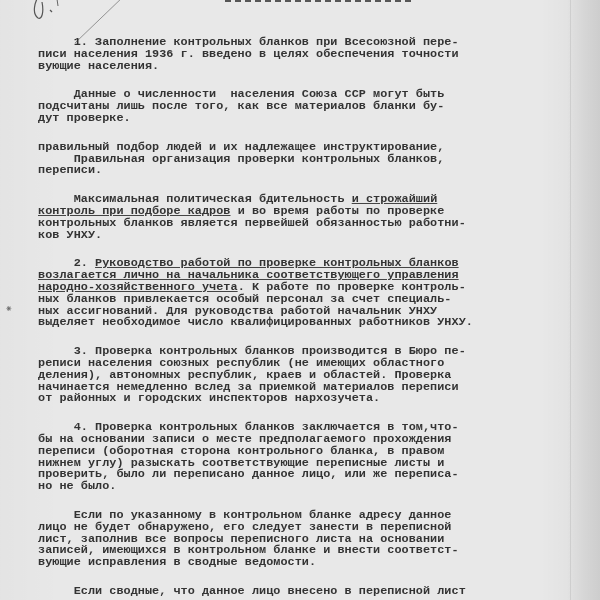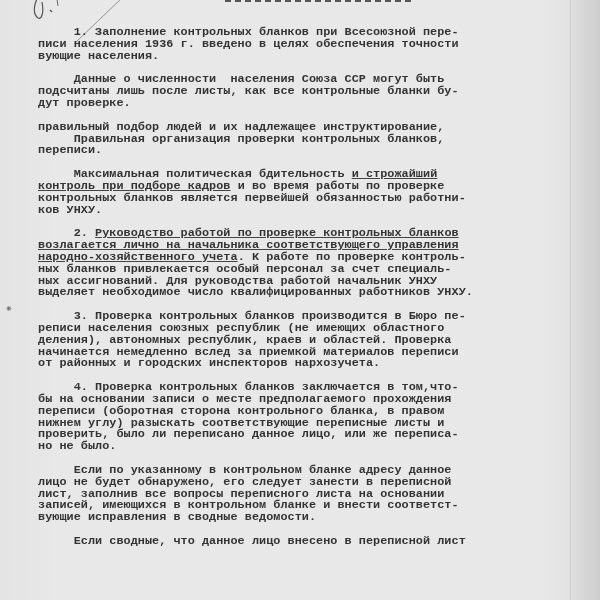--- a/index.html
+++ b/index.html
@@ -57,21 +57,21 @@
       left: 38px;
       top: 20px;
       width: 520px;
       font-size: 11.8px;
       line-height: 11.8px;
       letter-spacing: 0.05px;
       font-weight: bold;
       color: #333;
     }
     .para {
-      margin: 7px 0 12px 0;
+      margin: 17px 0 12px 0;
       white-space: pre;
     }
     .line {
       display: block;
       height: 11.8px;
     }
     .ul {
       text-decoration: underline;
       text-decoration-color: #444;
       text-underline-offset: 1px;
@@ -97,21 +97,21 @@
     <path d="M12 2 C6 10, 4 22, 10 26 C14 28, 16 20, 14 10" stroke="#555" stroke-width="1.2" fill="none"></path>
     <path d="M22 18 L24 20" stroke="#555" stroke-width="1.2" fill="none"></path>
     <path d="M28 0 L30 14" stroke="#666" stroke-width="1" fill="none"></path>
   </svg>
   <svg class="pencil-stroke" viewBox="0 0 60 50">
     <path d="M55 0 L5 48" stroke="#888" stroke-width="0.9" fill="none"></path>
   </svg>
 
   <div class="doc-text" id="doc-body">
       <div class="para"><span class="line">     1. Заполнение контрольных бланков при Всесоюзной пере-</span><span class="line">писи населения 1936 г. введено в целях обеспечения точности</span><span class="line">вующие населения.</span></div>
-      <div class="para"><span class="line">     Данные о численности  населения Союза ССР могут быть</span><span class="line">подсчитаны лишь после листы, как все контрольные бланки бу-</span><span class="line">дут проверке.</span></div>
+      <div class="para"><span class="line">     Данные о численности  населения Союза ССР могут быть</span><span class="line">подсчитаны лишь после того, как все материалов бланки бу-</span><span class="line">дут проверке.</span></div>
       <div class="para"><span class="line">правильный подбор людей и их надлежащее инструктирование,</span><span class="line">     Правильная организация проверки контрольных бланков,</span><span class="line">переписи.</span></div>
       <div class="para"><span class="line"><span>     Максимальная политическая бдительность </span><span class="ul">и строжайший</span></span><span class="line"><span class="ul">контроль при подборе кадров</span><span> и во время работы по проверке</span></span><span class="line"><span>контрольных бланков является первейшей обязанностью работни-</span></span><span class="line"><span>ков УНХУ.</span></span></div>
       <div class="para"><span class="line"><span>     2. </span><span class="ul">Руководство работой по проверке контрольных бланков</span></span><span class="line"><span class="ul">возлагается лично на начальника соответствующего управления</span></span><span class="line"><span class="ul">народно-хозяйственного учета</span><span>. К работе по проверке контроль-</span></span><span class="line"><span>ных бланков привлекается особый персонал за счет специаль-</span></span><span class="line"><span>ных ассигнований. Для руководства работой начальник УНХУ</span></span><span class="line"><span>выделяет необходимое число квалифицированных работников УНХУ.</span></span></div>
       <div class="para"><span class="line">     3. Проверка контрольных бланков производится в Бюро пе-</span><span class="line">реписи населения союзных республик (не имеющих областного</span><span class="line">деления), автономных республик, краев и областей. Проверка</span><span class="line">начинается немедленно вслед за приемкой материалов переписи</span><span class="line">от районных и городских инспекторов нархозучета.</span></div>
       <div class="para"><span class="line">     4. Проверка контрольных бланков заключается в том,что-</span><span class="line">бы на основании записи о месте предполагаемого прохождения</span><span class="line">переписи (оборотная сторона контрольного бланка, в правом</span><span class="line">нижнем углу) разыскать соответствующие переписные листы и</span><span class="line">проверить, было ли переписано данное лицо, или же переписа-</span><span class="line">но не было.</span></div>
       <div class="para"><span class="line">     Если по указанному в контрольном бланке адресу данное</span><span class="line">лицо не будет обнаружено, его следует занести в переписной</span><span class="line">лист, заполнив все вопросы переписного листа на основании</span><span class="line">записей, имеющихся в контрольном бланке и внести соответст-</span><span class="line">вующие исправления в сводные ведомости.</span></div>
       <div class="para"><span class="line">     Если сводные, что данное лицо внесено в переписной лист</span></div>
     </div>
 
   <div class="margin-mark">⁕</div>

